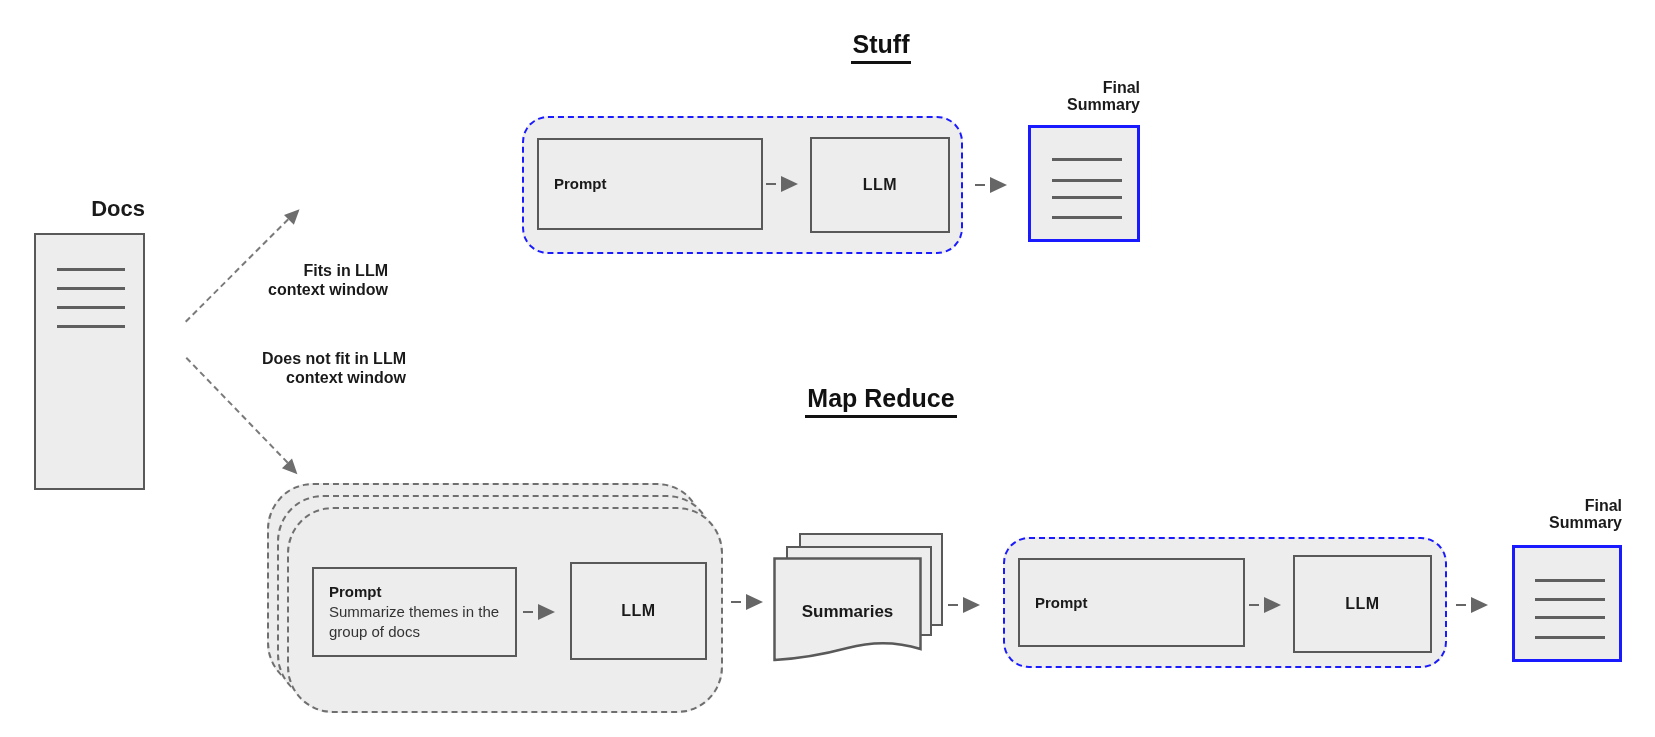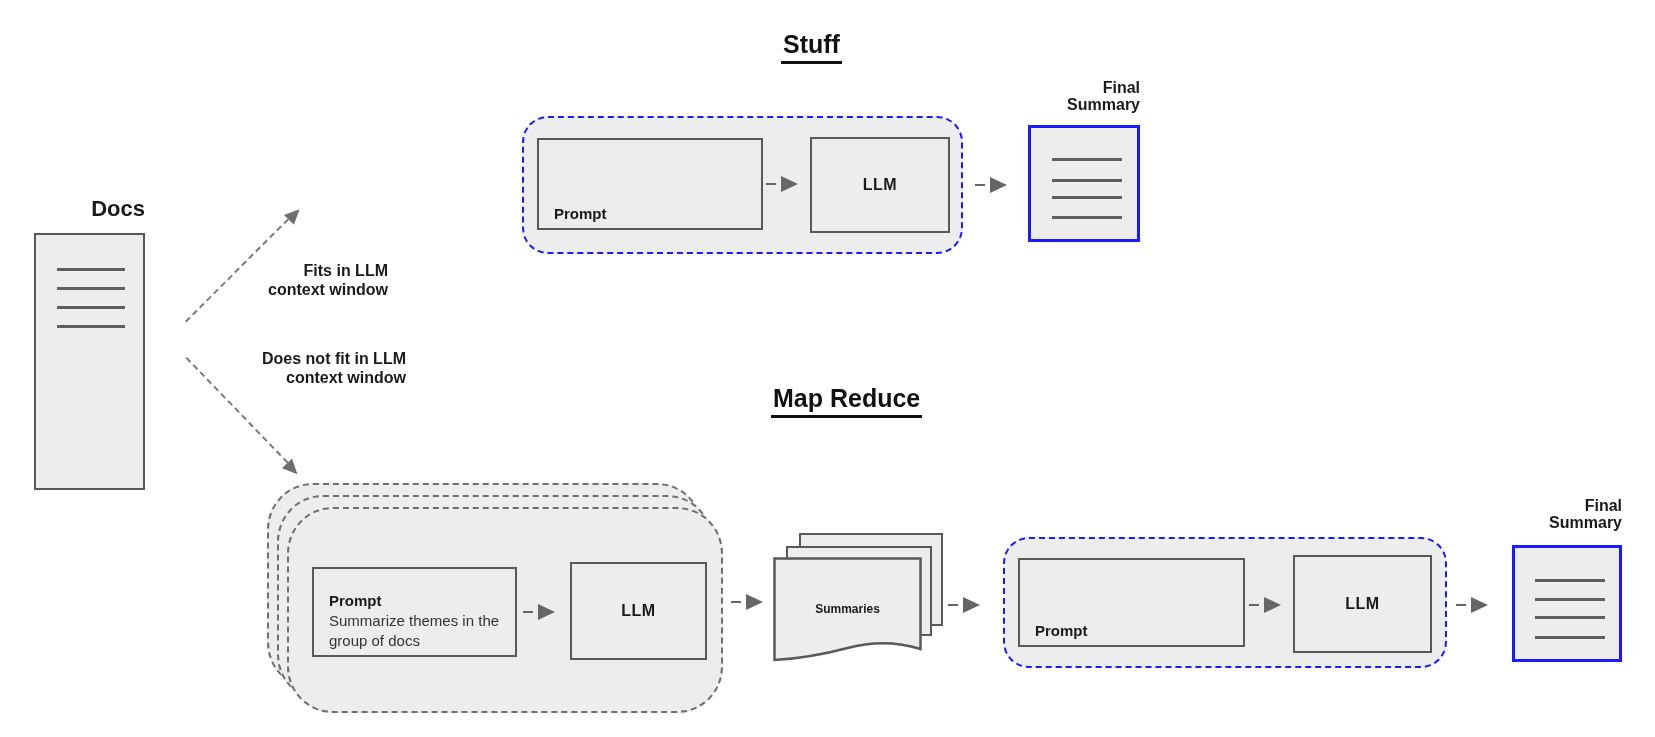--- a/index.html
+++ b/index.html
@@ -2,41 +2,41 @@
 <html><head>
 <meta charset="utf-8">
 <style>
   html,body{margin:0;padding:0;background:#fff}
   .canvas{position:relative;width:1655px;height:737px;background:#fff;
           font-family:"Liberation Sans",sans-serif;overflow:hidden}
 
   .box{position:absolute;background:#ededed;border:2px solid #595959;box-sizing:border-box}
   .llm-box{display:flex;align-items:center;justify-content:center;
            font-weight:bold;font-size:16px;color:#1a1a1a;letter-spacing:.5px}
-  .prompt-box{display:flex;flex-direction:column;justify-content:flex-end;
+  .prompt-box{display:flex;flex-direction:column;justify-content:center;
               padding:4px 6px 4px 15px;font-size:15px;line-height:20px;color:#333}
   .prompt-heading{font-weight:bold;color:#1a1a1a}
 
   .container-dashed{position:absolute;background:#ededed;border:2px dashed #1a1aff;
                     border-radius:26px;box-sizing:border-box}
   .stack-layer{position:absolute;width:436px;height:206px;background:#ededed;
                border:2px dashed #6f6f6f;border-radius:46px;box-sizing:border-box}
 
   .doc-box{position:absolute;background:#ededed;border:2px solid #595959;box-sizing:border-box}
   .doc-box.blue{border:3px solid #1a1aff}
   .dline{position:absolute;height:2.5px;background:#5f5f5f}
 
-  .title{position:absolute;text-align:left;font-size:25px;font-weight:bold;color:#111}
+  .title{position:absolute;text-align:center;font-size:25px;font-weight:bold;color:#111}
   .title span{display:inline-block;border-bottom:3px solid #111;padding:0 2px 2px 2px}
 
   .lbl{position:absolute;text-align:right;font-weight:bold;color:#1a1a1a}
   .branch-lbl{font-size:16px;line-height:19px}
   .fs-lbl{font-size:16px;line-height:17px}
   .docs-lbl{font-size:22px}
-  .summaries-text{position:absolute;text-align:center;font-weight:bold;font-size:12px;color:#1a1a1a}
+  .summaries-text{position:absolute;text-align:center;font-weight:bold;font-size:17px;color:#1a1a1a}
 
   .harrow{position:absolute;display:flex;align-items:center;height:16px}
   .harrow .dash{width:10px;height:2.5px;background:#666}
   .harrow .tri{width:0;height:0;border-left:17px solid #666;
                border-top:8px solid transparent;border-bottom:8px solid transparent;margin-left:5px}
 
   .diag{position:absolute;height:0;border-top:2.5px dashed #7a7a7a;transform-origin:0 0}
   .diag .tri{position:absolute;right:-15px;top:-7px;width:0;height:0;
              border-left:15px solid #6e6e6e;border-top:7px solid transparent;
              border-bottom:7px solid transparent}

